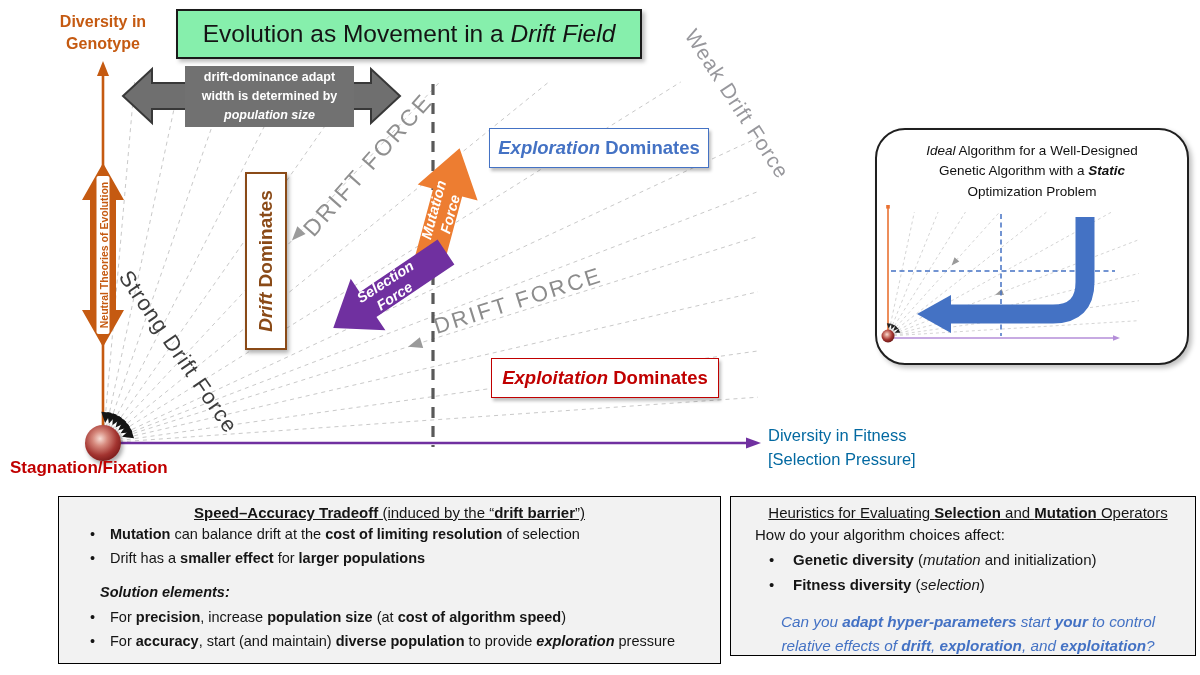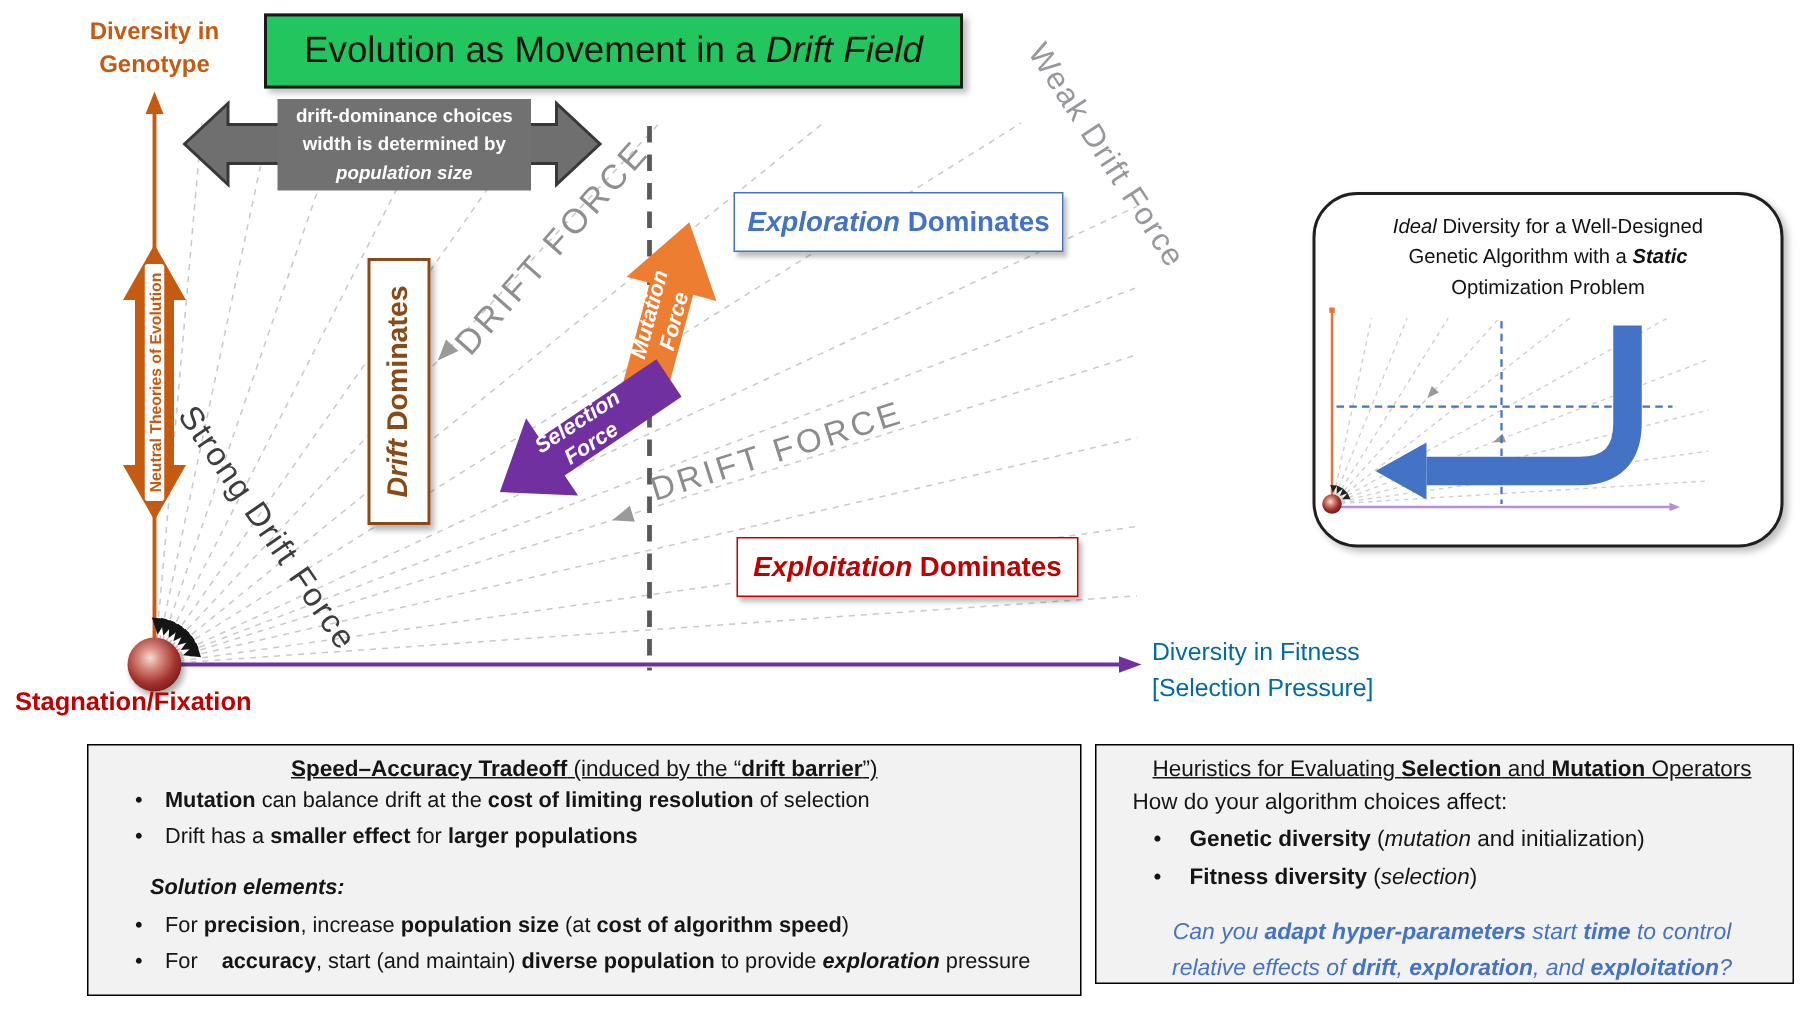--- a/index.html
+++ b/index.html
@@ -5,21 +5,21 @@
   html,body{margin:0;padding:0;background:#fff;}
   .stage{position:relative;width:1200px;height:675px;background:#fff;overflow:hidden;
          font-family:"Liberation Sans",sans-serif;}
   svg{position:absolute;left:0;top:0;pointer-events:none;}
   #field-svg{width:1200px;height:675px;z-index:1;}
   .abs{position:absolute;}
   .rot{position:absolute;white-space:nowrap;transform-origin:center;z-index:3;}
 
   .ylabel{left:33px;top:11px;width:140px;text-align:center;color:#C55A11;font-weight:bold;
           font-size:16px;line-height:1.35;z-index:2;}
-  .titlebox{left:176px;top:9px;width:462px;height:46px;background:#22c55e;border:2px solid #1a1a1a;
+  .titlebox{left:176px;top:9px;width:462px;height:46px;background:#86efac;border:2px solid #1a1a1a;
             display:flex;align-items:center;justify-content:center;font-size:24.5px;color:#141414;
             box-shadow:3px 3px 4px rgba(0,0,0,.25);z-index:2;}
   .graybox{left:185px;top:66px;width:169px;height:61px;background:#717171;color:#fff;
            font-size:12.5px;font-weight:bold;text-align:center;line-height:1.5;
            display:flex;flex-direction:column;justify-content:center;z-index:2;}
   .driftUpper{left:368px;top:165px;transform:translate(-50%,-50%) rotate(-48.5deg);
               font-size:23px;letter-spacing:2.5px;color:#8f8f8f;font-weight:500;}
   .driftLower{left:518px;top:301px;transform:translate(-50%,-50%) rotate(-17.5deg);
               font-size:22px;letter-spacing:2.5px;color:#8c8c8c;font-weight:500;}
   .weak{left:737px;top:104px;transform:translate(-50%,-50%) rotate(57deg);
@@ -122,21 +122,21 @@
   <div class="abs ylabel">
     <div>Diversity in</div>
     <div>Genotype</div>
   </div>
 
   <div class="abs titlebox">
     <span><span>Evolution as Movement in a </span><span style="font-style: italic;">Drift Field</span></span>
   </div>
 
   <div class="abs graybox">
-    <div><span>drift-dominance choices</span></div>
+    <div><span>drift-dominance adapt</span></div>
     <div><span>width is determined by</span></div>
     <div><span style="font-weight: bold; font-style: italic;">population size</span></div>
   </div>
 
   <div class="rot driftUpper">DRIFT FORCE</div>
   <div class="rot driftLower">DRIFT FORCE</div>
   <div class="rot weak">Weak Drift Force</div>
   <div class="rot strong">Strong Drift Force</div>
   <div class="rot neutral">Neutral Theories of Evolution</div>
 
@@ -163,21 +163,21 @@
   <div class="abs sphere"></div>
   <div class="abs stagnation">Stagnation/Fixation</div>
 
   <div class="abs xlabel">
     <div>Diversity in Fitness</div>
     <div>[Selection Pressure]</div>
   </div>
 
   <div class="abs inset">
     <div class="insetTitle">
-      <div><span style="font-style: italic;">Ideal</span><span> Diversity for a Well-Designed</span></div>
+      <div><span style="font-style: italic;">Ideal</span><span> Algorithm for a Well-Designed</span></div>
       <div><span>Genetic Algorithm with a </span><span style="font-weight: bold; font-style: italic;">Static</span></div>
       <div><span>Optimization Problem</span></div>
     </div>
     <svg id="inset-svg">
         <defs>
           <radialGradient id="sphGrad" cx="42%" cy="38%" r="75%">
             <stop offset="0%" stop-color="#f7dcd4"></stop>
             <stop offset="25%" stop-color="#d6897d"></stop>
             <stop offset="55%" stop-color="#a33430"></stop>
             <stop offset="100%" stop-color="#4d0a0a"></stop>
@@ -213,30 +213,30 @@
 
   <div class="panel left">
     <div class="panelHead"><span style="font-weight: bold; text-decoration: underline;">Speed–Accuracy Tradeoff</span><span style="text-decoration: underline;"> (induced by the “</span><span style="font-weight: bold; text-decoration: underline;">drift barrier</span><span style="text-decoration: underline;">”)</span></div>
     <ul>
       <li><span style="font-weight: bold;">Mutation</span><span> can </span><span style="font-weight: normal;">balance drift</span><span> at the </span><span style="font-weight: bold;">cost of limiting resolution</span><span> of selection</span></li>
       <li><span>Drift has a </span><span style="font-weight: bold;">smaller effect</span><span> for </span><span style="font-weight: bold;">larger populations</span></li>
     </ul>
     <div class="solution"><span style="font-weight: bold; font-style: italic; margin-left: 24px;">Solution elements:</span></div>
     <ul>
       <li><span>For </span><span style="font-weight: bold;">precision</span><span>, increase </span><span style="font-weight: bold;">population size</span><span> (at </span><span style="font-weight: bold;">cost of algorithm speed</span><span>)</span></li>
-      <li><span>For </span><span style="font-weight: bold; margin-left: 12px;">accuracy</span><span>, start (and maintain) </span><span style="font-weight: bold;">diverse population</span><span> to provide </span><span style="font-weight: bold; font-style: italic;">exploration</span><span> pressure</span></li>
+      <li><span>For </span><span style="font-weight: bold;">accuracy</span><span>, start (and maintain) </span><span style="font-weight: bold;">diverse population</span><span> to provide </span><span style="font-weight: bold; font-style: italic;">exploration</span><span> pressure</span></li>
     </ul>
   </div>
 
   <div class="panel right">
     <div class="panelHead"><span style="text-decoration: underline;">Heuristics for Evaluating </span><span style="font-weight: bold; text-decoration: underline;">Selection</span><span style="text-decoration: underline;"> and </span><span style="font-weight: bold; text-decoration: underline;">Mutation</span><span style="text-decoration: underline;"> Operators</span></div>
     <div class="introLine">How do your algorithm choices affect:</div>
     <ul>
       <li><span style="font-weight: bold;">Genetic diversity</span><span> (</span><span style="font-style: italic;">mutation</span><span> and initialization)</span></li>
       <li><span style="font-weight: bold;">Fitness diversity</span><span> (</span><span style="font-style: italic;">selection</span><span>)</span></li>
     </ul>
     <div class="blueQ">
-      <div><span>Can you </span><span style="font-weight: bold;">adapt hyper-parameters</span><span> start </span><span style="font-weight: bold;">time</span><span> to control</span></div>
+      <div><span>Can you </span><span style="font-weight: bold;">adapt hyper-parameters</span><span> start </span><span style="font-weight: bold;">your</span><span> to control</span></div>
       <div><span>relative effects of </span><span style="font-weight: bold;">drift</span><span>, </span><span style="font-weight: bold;">exploration</span><span>, and </span><span style="font-weight: bold;">exploitation</span><span>?</span></div>
     </div>
   </div>
 
 </div>
 
 </body></html>

